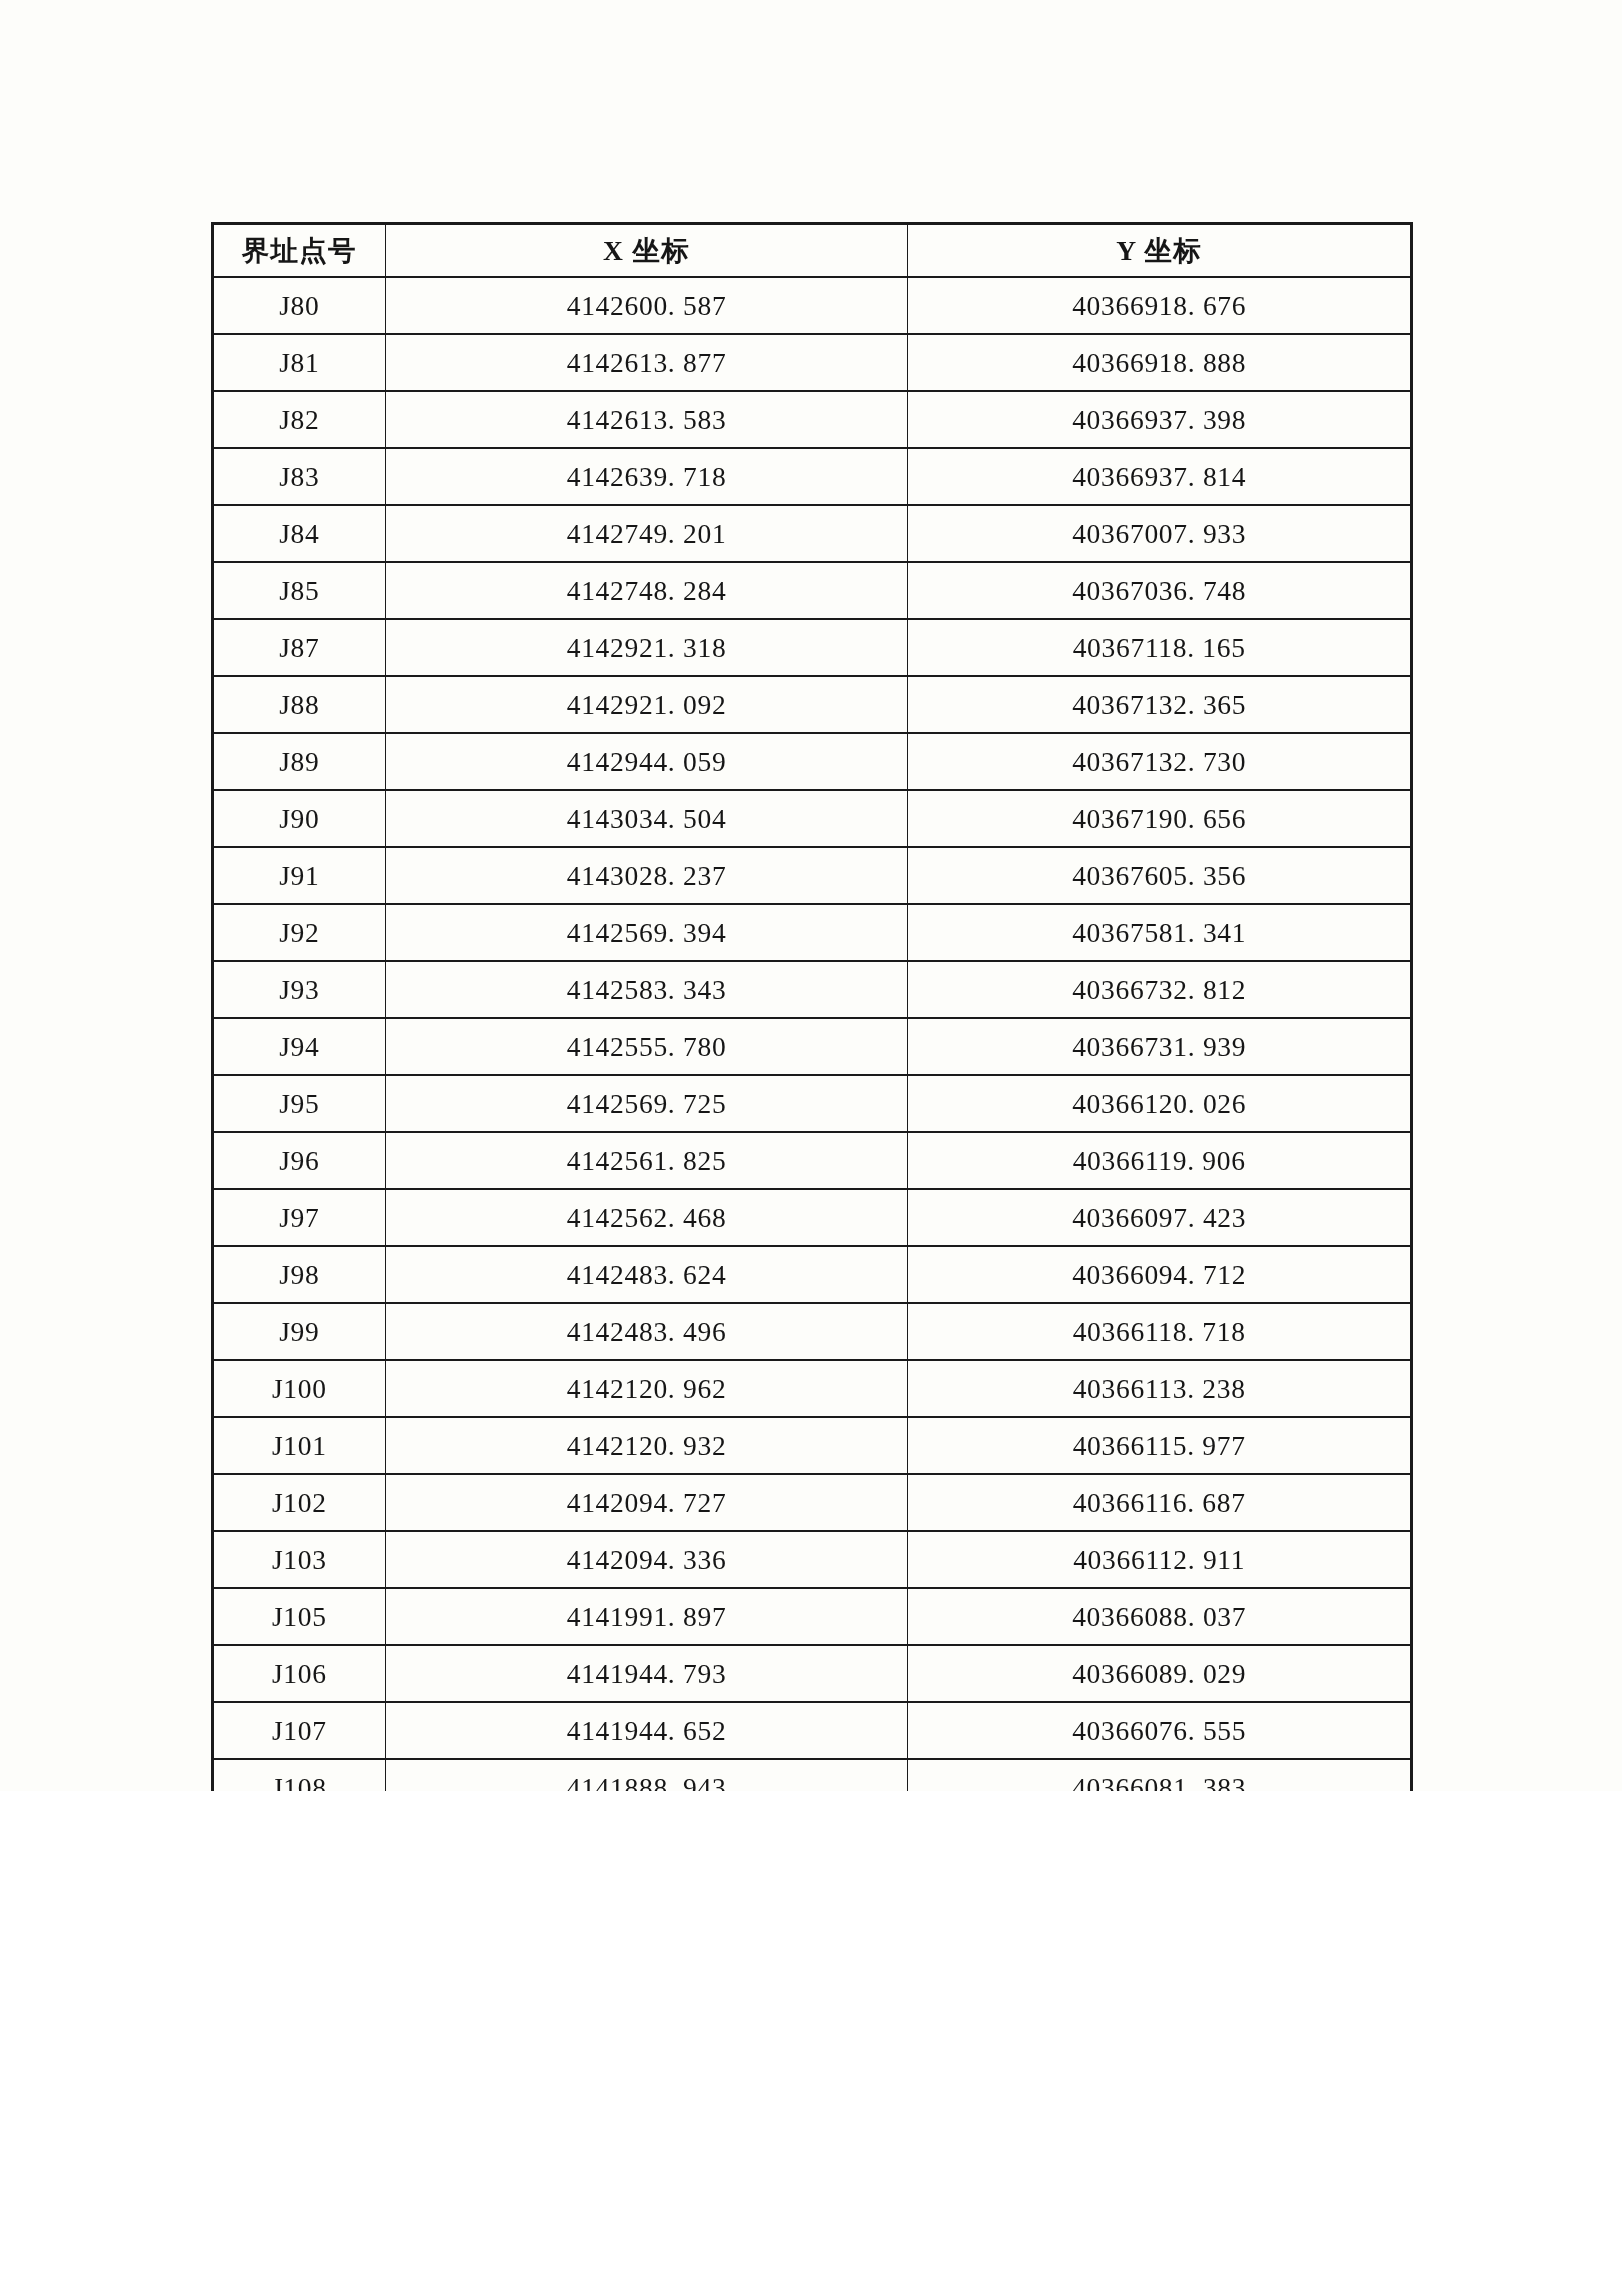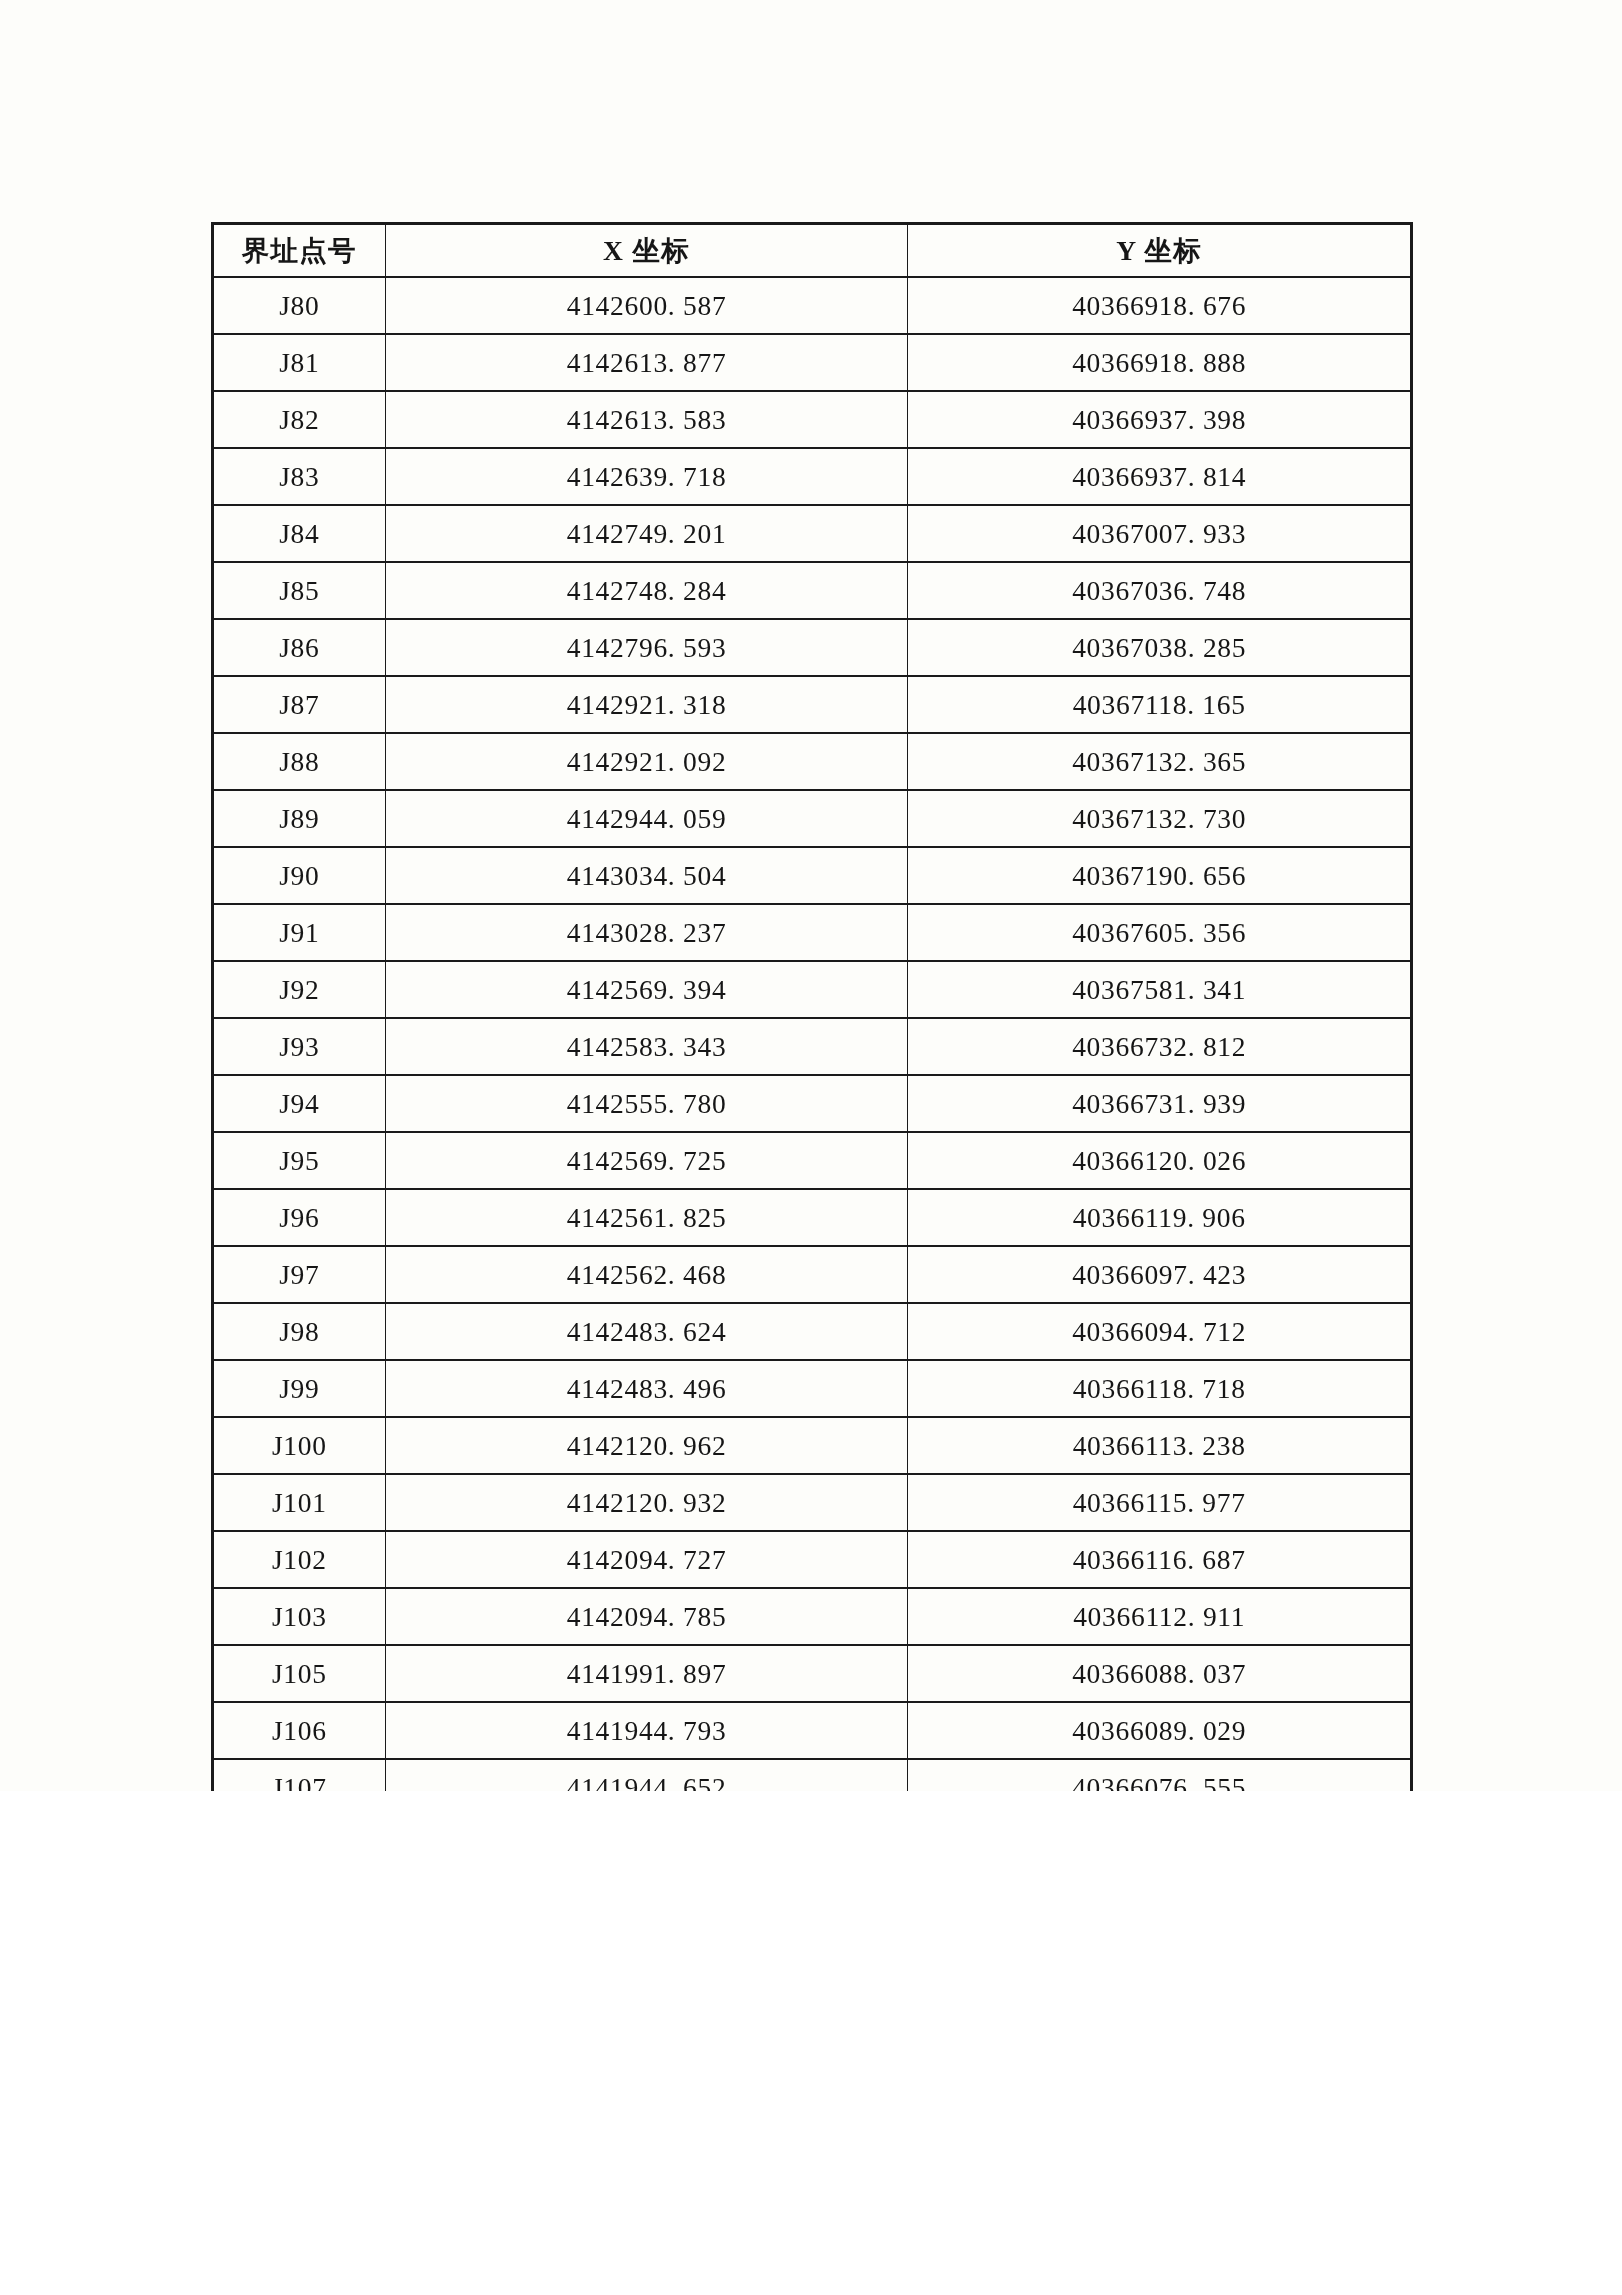--- a/index.html
+++ b/index.html
@@ -112,25 +112,20 @@
           <td>J84</td>
           <td>4142749. 201</td>
           <td>40367007. 933</td>
         </tr>
         <tr>
           <td>J85</td>
           <td>4142748. 284</td>
           <td>40367036. 748</td>
         </tr>
         <tr>
-          <td>J86</td>
-          <td>4142796. 593</td>
-          <td>40367038. 285</td>
-        </tr>
-        <tr>
           <td>J87</td>
           <td>4142921. 318</td>
           <td>40367118. 165</td>
         </tr>
         <tr>
           <td>J88</td>
           <td>4142921. 092</td>
           <td>40367132. 365</td>
         </tr>
         <tr>
@@ -198,21 +193,21 @@
           <td>4142120. 932</td>
           <td>40366115. 977</td>
         </tr>
         <tr>
           <td>J102</td>
           <td>4142094. 727</td>
           <td>40366116. 687</td>
         </tr>
         <tr>
           <td>J103</td>
-          <td>4142094. 785</td>
+          <td>4142094. 336</td>
           <td>40366112. 911</td>
         </tr>
         <tr>
           <td>J105</td>
           <td>4141991. 897</td>
           <td>40366088. 037</td>
         </tr>
         <tr>
           <td>J106</td>
           <td>4141944. 793</td>

